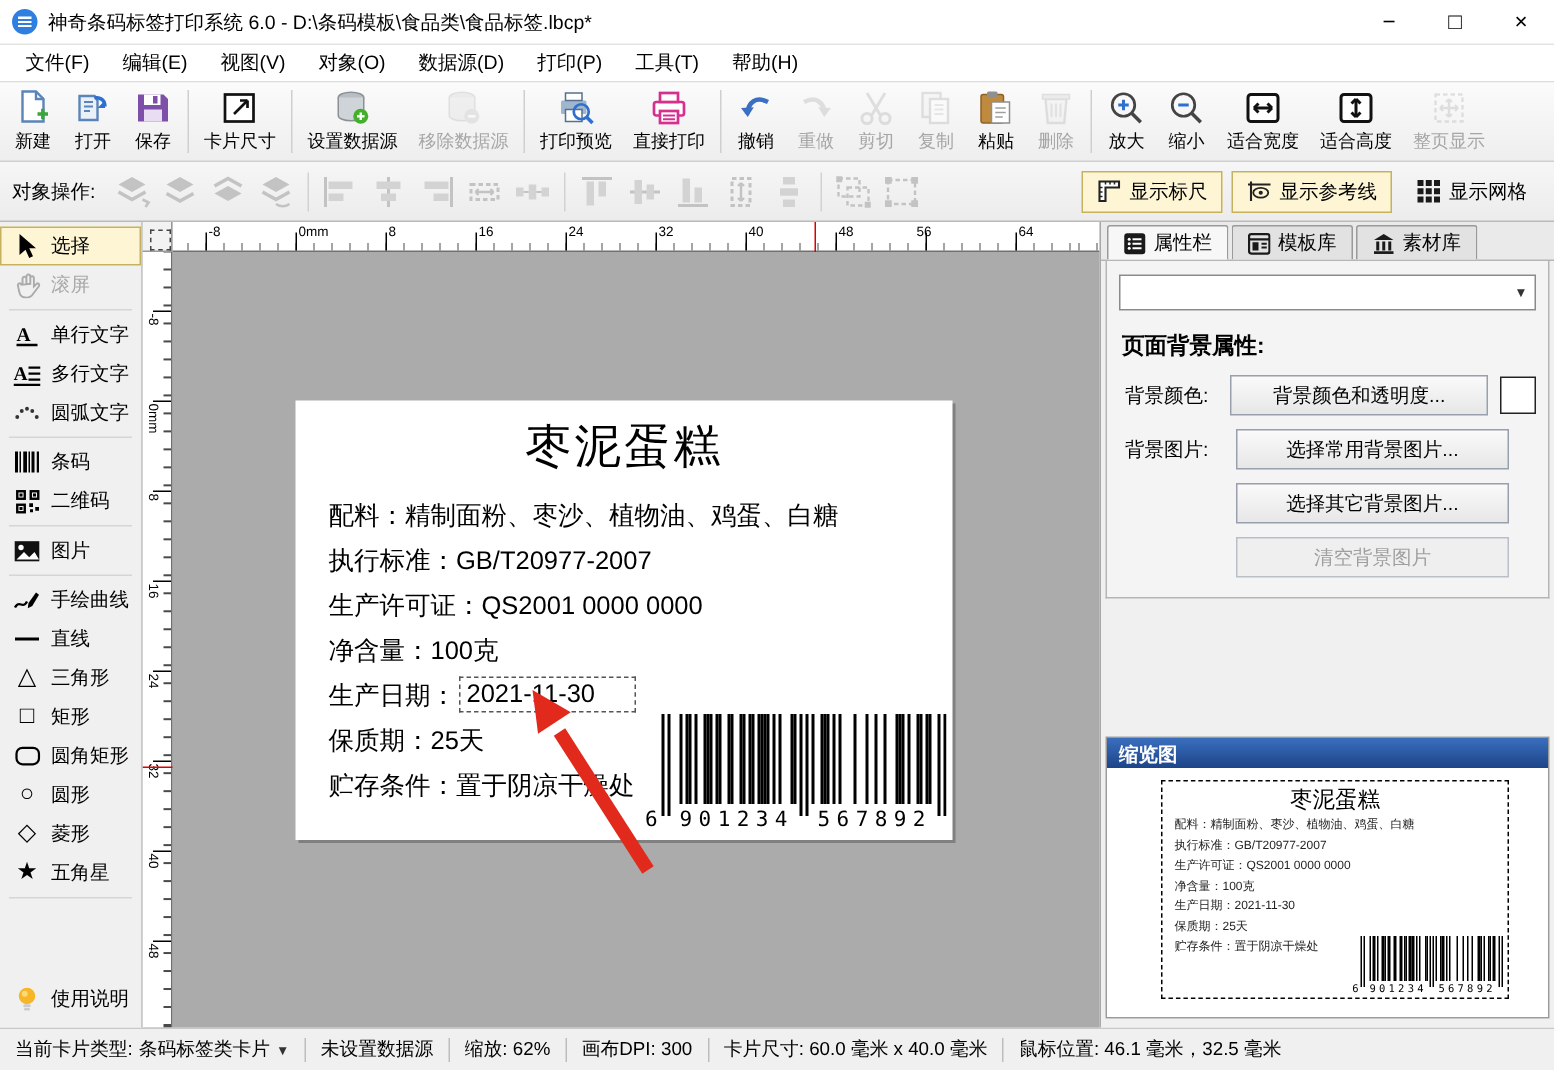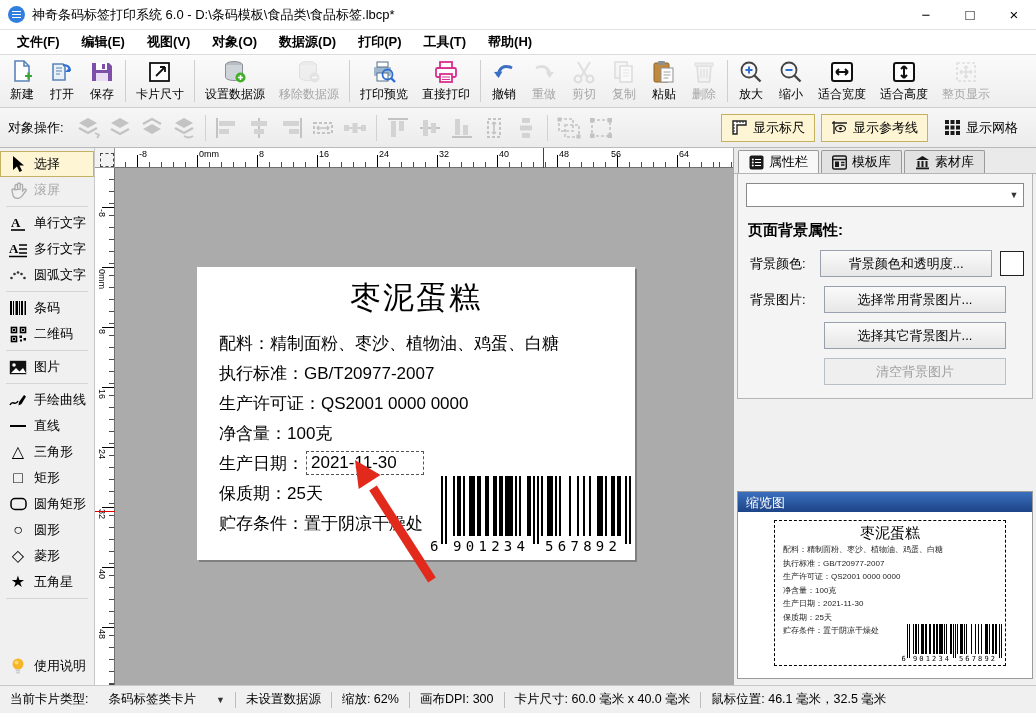--- a/index.html
+++ b/index.html
@@ -9,21 +9,21 @@
   
   .titlebar { height:30px; background:#fff; display:flex; align-items:center; padding-left:8px; border-bottom:1px solid #e3e3e3; }
   .app-icon { width:17px; height:17px; border-radius:50%; background:#2f7fe0; position:relative; flex:0 0 auto; }
   .app-icon::before { content:""; position:absolute; left:4px; top:5px; width:9px; height:7px;
     background:repeating-linear-gradient(180deg,#fff 0 1.5px,transparent 1.5px 3px); }
   .title-text { font-size:13px; margin-left:7px; white-space:nowrap; }
   .win-controls { margin-left:auto; display:flex; }
   .win-btn { width:44px; height:29px; display:flex; align-items:center; justify-content:center; font-size:15px; cursor:default; }
 
   
-  .menubar { height:25px; background:#fff; display:flex; align-items:center; padding-left:6px; border-bottom:1px solid #dcdcdc;font-weight:bold; }
+  .menubar { height:25px; background:#fff; display:flex; align-items:center; padding-left:6px; border-bottom:1px solid #dcdcdc; }
   .menu-item { font-size:13px; padding:3px 11px; }
 
   
   .toolbar { height:53px; background:linear-gradient(#fbfbfb,#eeeeee); border-bottom:1px solid #cfcfcf; display:flex; align-items:center; padding:0 2px; }
   .tb-btn { display:flex; flex-direction:column; align-items:center; justify-content:center; gap:1px; padding:2px 7px; height:50px; }
   .tb-btn .ico { width:26px; height:26px; display:block; }
   .tb-btn .lbl { font-size:12px; white-space:nowrap; }
   .tb-btn.disabled .lbl { color:#a6a6a6; }
   .tb-btn.disabled .ico { opacity:.4; filter:grayscale(1); }
   .tb-sep { width:1px; height:42px; background:#cfcfcf; margin:0 3px; }
@@ -91,30 +91,30 @@
   .section-title { font-weight:bold; font-size:15px; margin:14px 0 10px 2px; }
   .prop-row { display:flex; align-items:center; margin-bottom:9px; }
   .prop-label { width:78px; font-size:13px; padding-left:4px; }
   .pbtn { width:182px; height:27px; font-size:13px; text-align:center; line-height:25px;
     background:linear-gradient(#fafafa,#e7e7e7); border:1px solid #97a0ac; border-radius:0; }
   .pbtn.disabled { color:#9f9f9f; background:#efefef; border-color:#b9bfc7; }
   .pbtn.indent { margin-left:78px; }
   .swatch { width:25px; height:25px; background:#fff; border:1px solid #222; margin-left:8px; }
   .spacer { flex:1; }
   .thumb-wrap { margin:4px 3px 6px 3px; border:1px solid #9a9a9a; background:#fff; }
-  .thumb-header { height:20px; background:linear-gradient(#3a6fbe,#1d4488); color:#fff; font-size:13px; font-weight:normal; padding:2px 0 0 8px; }
+  .thumb-header { height:20px; background:linear-gradient(#3a6fbe,#1d4488); color:#fff; font-size:13px; font-weight:bold; padding:2px 0 0 8px; }
   .thumb-body { height:166px; position:relative; background:#fff; }
   .mini-label { position:absolute; left:36px; top:8px; width:232px; height:146px; border:1px dashed #000; background:#fff; }
   .mini-title { text-align:center; font-size:15px; margin-top:3px; }
   .mini-line { font-size:8px; padding-left:8px; height:13.5px; display:flex; align-items:center; white-space:nowrap; color:#222; }
   .mini-barcode { position:absolute; right:3px; bottom:3px; }
 
   
   .statusbar { height:28px; background:#f0f0f0; border-top:1px solid #c9c9c9; display:flex; align-items:center; font-size:12.5px; }
-  .sb-item { padding:0 10px; display:flex; align-items:center; gap:20px; white-space:nowrap; }
+  .sb-item { padding:0 10px; display:flex; align-items:center; gap:4px; white-space:nowrap; }
   .sb-sep { width:1px; height:16px; background:#bdbdbd; }
   .sb-caret { font-size:9px; color:#333; }
 
   svg { display:block; }
   .bars rect { fill:#000; }
   .bc-digit { font-size:7px; font-family:"DejaVu Sans Mono","Liberation Mono",monospace; fill:#000; }
 </style>
 </head>
 <body>
 

